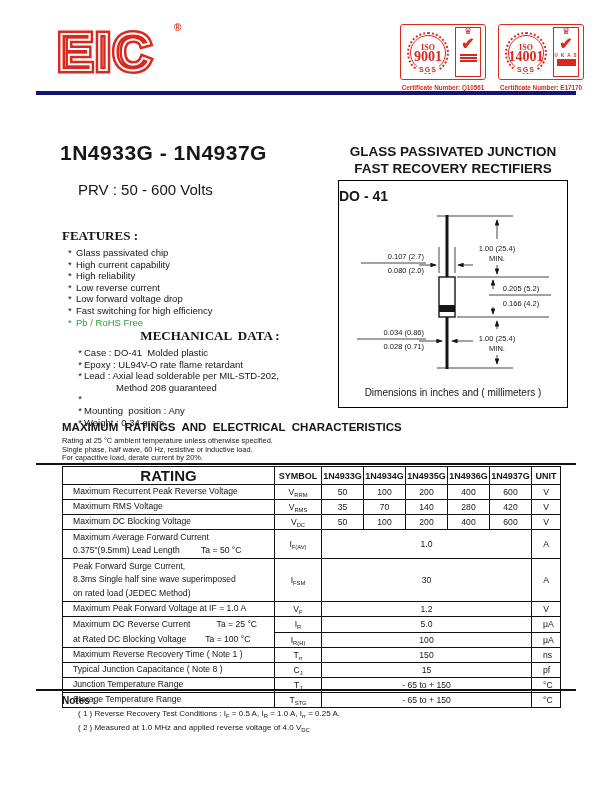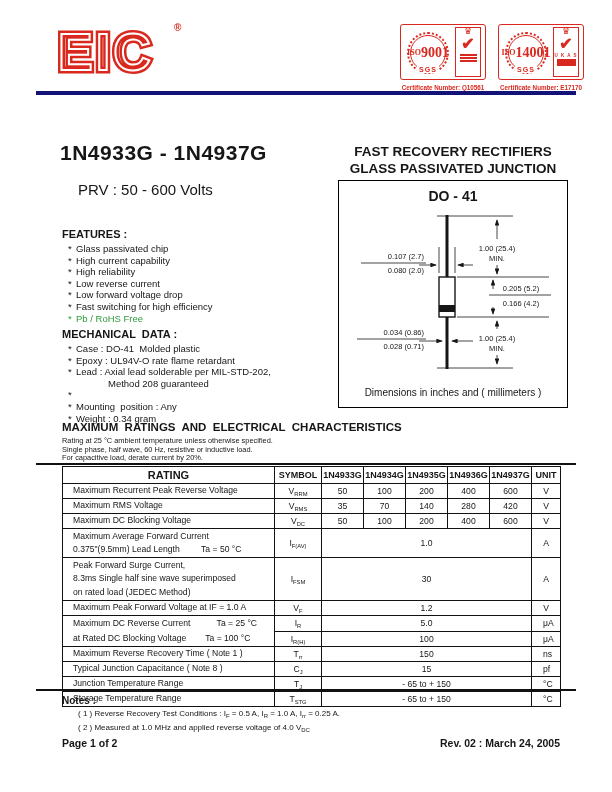--- a/index.html
+++ b/index.html
@@ -22,21 +22,21 @@
   .badges { right:28px; top:24px; display:flex; gap:12px; }
   .badge { display:flex; flex-direction:column; align-items:center; }
   .badge-frame {
     border:1.5px solid #D9281E; border-radius:3px; background:#fff;
     display:flex; align-items:center; gap:4px; padding:3px 4px; height:56px;
   }
   .seal { display:flex; flex-direction:column; align-items:center; width:46px; }
   .seal-circle {
     width:36px; height:36px; border-radius:50%;
     border:1.5px solid #D9281E; outline:2px dotted #D9281E; outline-offset:1px;
-    display:flex; flex-direction:row; align-items:center; justify-content:center;
+    display:flex; flex-direction:column; align-items:center; justify-content:center;
     color:#D9281E; margin-top:3px;
   }
   .seal-iso { font-size:8px; font-weight:bold; line-height:8px; font-family:"Liberation Serif", serif; }
   .seal-num { font-size:14px; font-weight:bold; line-height:9px; font-family:"Liberation Serif", serif; }
   .sgs { margin-top:-5px; background:#fff; padding:0 2px; color:#D9281E; font-size:7px; font-weight:bold; letter-spacing:1px; }
   .checkbox {
     width:26px; height:50px; border:1.5px solid #D9281E;
     display:flex; flex-direction:column; align-items:center; color:#D9281E;
   }
   .crown { font-size:9px; line-height:9px; margin-top:-1px; }
@@ -47,45 +47,45 @@
   .redbar { width:19px; height:7px; background:#D9281E; margin-top:1px; }
   .cert { margin-top:4px; color:#D9281E; font-size:6.3px; font-weight:bold; white-space:nowrap; }
 
   
   .part-title { left:60px; top:141px; font-size:21px; font-weight:bold; letter-spacing:0.5px; }
   .prv-block { left:78px; top:180px; font-size:15px; font-weight:normal; line-height:19px; }
   .right-title { left:332px; top:143px; width:242px; text-align:center; font-size:13.5px; font-weight:bold; line-height:17px; }
 
   
   .features { left:62px; top:228px; width:272px; }
-  .sec-head { font-size:11px; font-weight:bold; margin-bottom:3px; white-space:pre; }
+  .sec-head { font-size:13px; font-weight:bold; margin-bottom:3px; white-space:pre;font-family:Liberation Serif, serif; }
   .li { display:flex; font-size:9.5px; line-height:11.6px; white-space:pre; }
   .li .b { width:8px; margin-left:6px; flex:none; }
   .li.green { color:#2E9B3C; }
   .li.cont { padding-left:46px; }
-  .mech { left:62px; top:328px; width:280px; }
+  .mech { left:70px; top:328px; width:280px;text-align:center; }
 
   
   .do41-box { left:338px; top:180px; width:230px; height:228px; border:1.6px solid #000; }
-  .pkg-name { position:absolute; top:7px; left:0; width:100%; text-align:center; font-size:14px; font-weight:bold; }
+  .pkg-name { position:absolute; top:7px; left:0; width:100%; font-size:14px; font-weight:bold; }
   .pkg-caption { position:absolute; bottom:9px; left:0; width:100%; text-align:center; font-size:10px; font-weight:normal; }
   .diagram { position:absolute; left:8px; top:30px; }
   .diagram text { font-size:7.5px; fill:#161616; font-family:"Liberation Sans", sans-serif; }
   .diagram .thin { stroke:#161616; stroke-width:0.8; fill:none; }
 
   
   .max-head { left:62px; top:421px; font-size:11.5px; font-weight:bold; white-space:pre; }
   .conds { left:62px; top:437px; font-size:7.4px; line-height:8.6px; }
 
   
   .spec { left:62px; top:466px; width:498px; border-collapse:collapse; table-layout:fixed; }
   .spec td, .spec th { border:1px solid #111; }
   .spec { border:1.5px solid #111; }
   .spec th { font-size:9px; font-weight:bold; height:17px; text-align:center; padding:0 1px; }
-  .spec th.h-rating { font-size:11px;margin-top:28px; }
+  .spec th.h-rating { font-size:15px;margin-top:28px; }
   .spec td { font-size:8.6px; height:15px; padding:0 11px; text-align:center; vertical-align:middle; }
   .spec td.rt { text-align:left; padding-left:10px; }
   .rl { white-space:pre; line-height:13.5px; }
   .rl3 { white-space:pre; line-height:15px; }
   td.h2 { height:29px; }
   td.h3 { height:43px; }
   sub { font-size:5.8px; vertical-align:-1.5px; letter-spacing:0; }
 
   
   .notes { left:62px; top:695px; }
@@ -149,22 +149,22 @@
     </div>
   </div>
 
   <div class="abs rule-navy"></div>
 
   <div class="abs part-title">1N4933G - 1N4937G</div>
   <div class="abs prv-block">
     <div>PRV : 50 - 600 Volts</div>
   </div>
   <div class="abs right-title">
+    <div>GLASS PASSIVATED JUNCTION</div>
     <div>FAST RECOVERY RECTIFIERS</div>
-    <div>GLASS PASSIVATED JUNCTION</div>
   </div>
 
   <div class="abs features">
     <div class="sec-head">FEATURES :</div>
     <div class="li"><span class="b">*</span><span>Glass passivated chip</span></div>
     <div class="li"><span class="b">*</span><span>High current capability</span></div>
     <div class="li"><span class="b">*</span><span>High reliability</span></div>
     <div class="li"><span class="b">*</span><span>Low reverse current</span></div>
     <div class="li"><span class="b">*</span><span>Low forward voltage drop</span></div>
     <div class="li"><span class="b">*</span><span>Fast switching for high efficiency</span></div>
@@ -378,18 +378,14 @@
     </table>
 
   <div class="abs rule-black-bot"></div>
 
   <div class="abs notes">
     <div class="notes-head">Notes :</div>
     <div class="note-line"><span>( 1 )  Reverse Recovery Test Conditions : I</span><sub>F</sub><span> = 0.5 A, I</span><sub>R</sub><span> = 1.0 A, I</span><sub>rr</sub><span> = 0.25 A.</span></div>
     <div class="note-line"><span>( 2 )  Measured at 1.0 MHz and applied reverse voltage of 4.0 V</span><sub>DC</sub></div>
   </div>
 
-  <div class="abs footer">
-    <span>Page 1 of 2</span>
-    <span>Rev. 02 : March 24, 2005</span>
-  </div>
 
 </div>
 
 </body></html>

